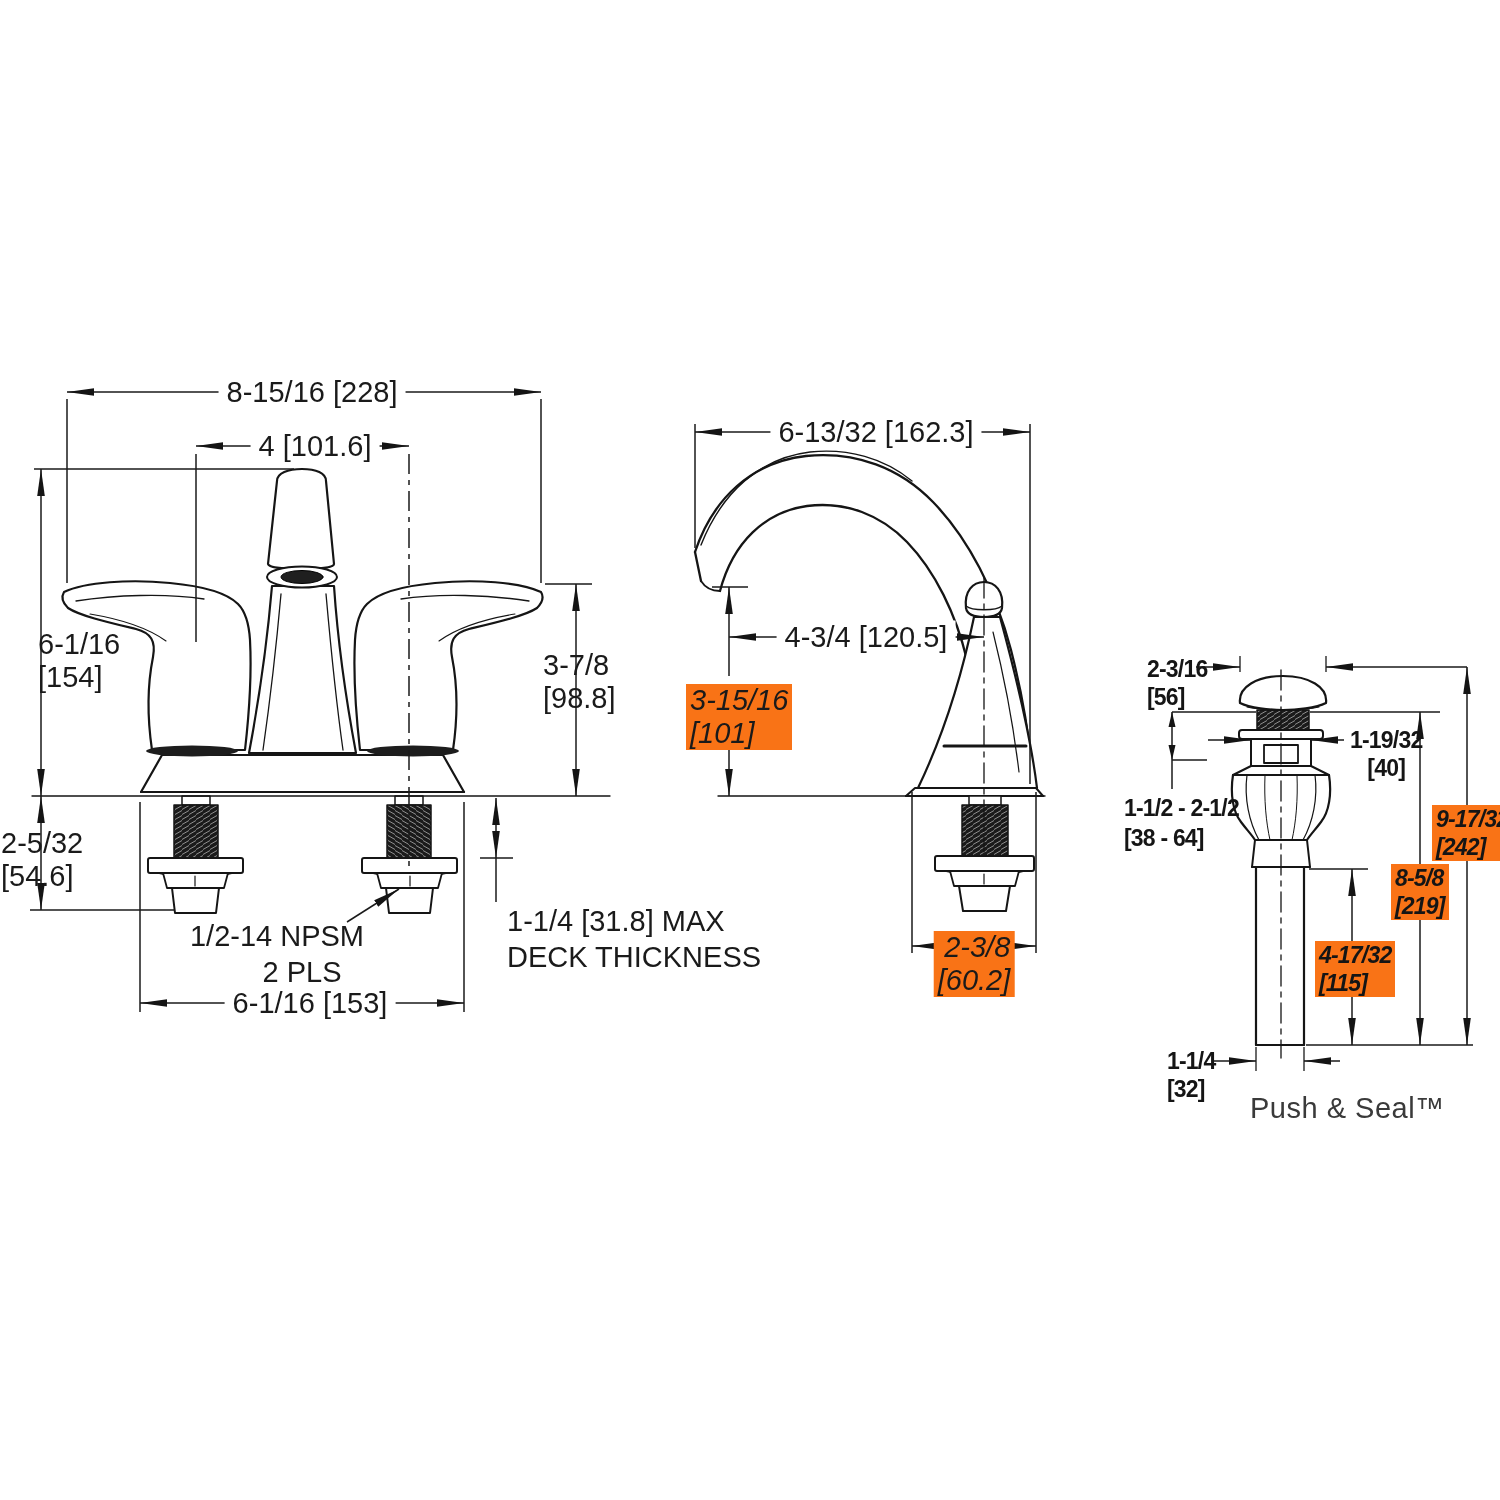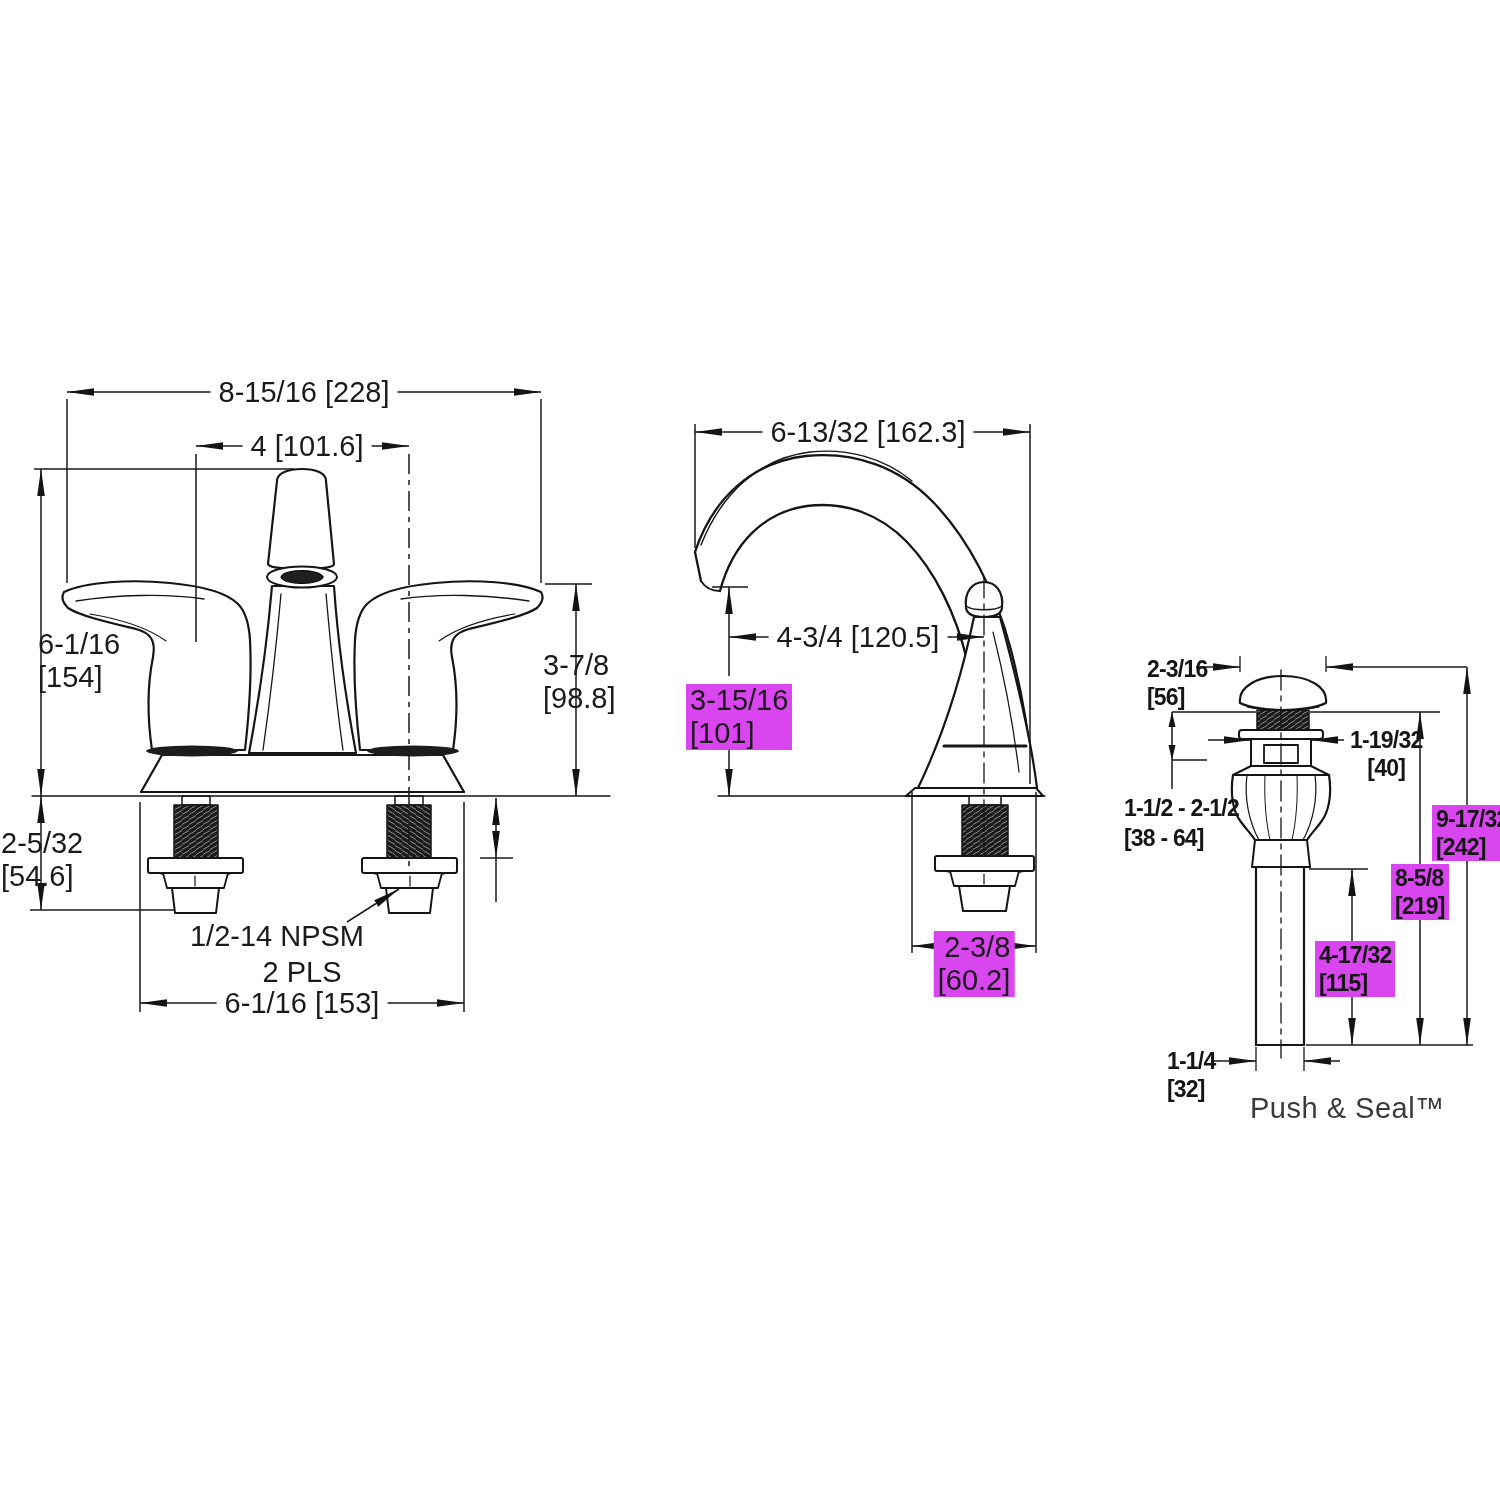--- a/index.html
+++ b/index.html
@@ -1,23 +1,23 @@
 <!DOCTYPE html>
 <html><head>
 <meta charset="utf-8">
 <style>
   html,body{margin:0;padding:0;background:#ffffff;}
   .stage{position:relative;width:1500px;height:1500px;background:#ffffff;overflow:hidden;
          font-family:"Liberation Sans", sans-serif;}
   .stage svg{position:absolute;left:0;top:0;}
   .lbl{position:absolute;color:#1a1a1a;font-size:29px;line-height:33px;white-space:nowrap;}
   .lbl .ln{display:block;}
-  .ctr{transform:translate(-50%,-50%);background:#fff;padding:0 8px;}
+  .ctr{transform:translate(-50%,-50%);background:#fff;padding:0 8px;margin-left:8px;}
   .ctrx{transform:translateX(-50%);text-align:right;}
-  .wbg{background:#d946ef;padding:0 4px;}
+  .wbg{background:#f97316;padding:0 4px;font-style:italic;}
   .drainfont{font-size:23px;line-height:28px;font-weight:600;letter-spacing:-0.8px;color:#151515;}
   .brand{font-size:29px;font-weight:400;color:#3a3a3a;letter-spacing:0.5px;}
 </style>
 </head>
 <body>
 
 <div class="stage">
 
 <svg width="1500" height="1500" viewBox="0 0 1500 1500">
   <defs>
@@ -206,20 +206,24 @@
   <span class="ln">3-7/8</span>
       <span class="ln">[98.8]</span>
 </div>
 <div class="lbl ctrx" style="left:277px;top:920px;">
   <span class="ln">1/2-14 NPSM</span>
 </div>
 <div class="lbl ctrx" style="left:302px;top:956px;">
   <span class="ln">2 PLS</span>
 </div>
 <div class="lbl ctr" style="left:302px;top:1003px;"><span>6-1/16 [153]</span></div>
+<div class="lbl" style="left:507px;top:903px;line-height:36px;">
+  <span class="ln">1-1/4 [31.8] MAX</span>
+      <span class="ln">DECK THICKNESS</span>
+</div>
 
 <div class="lbl ctr" style="left:868px;top:432px;"><span>6-13/32  [162.3]</span></div>
 <div class="lbl ctr" style="left:858px;top:637px;"><span>4-3/4  [120.5]</span></div>
 <div class="lbl wbg" style="left:686px;top:684px;">
   <span class="ln">3-15/16</span>
       <span class="ln">[101]</span>
 </div>
 <div class="lbl ctrx wbg" style="left:974px;top:931px;">
   <span class="ln">2-3/8</span>
       <span class="ln">[60.2]</span>

